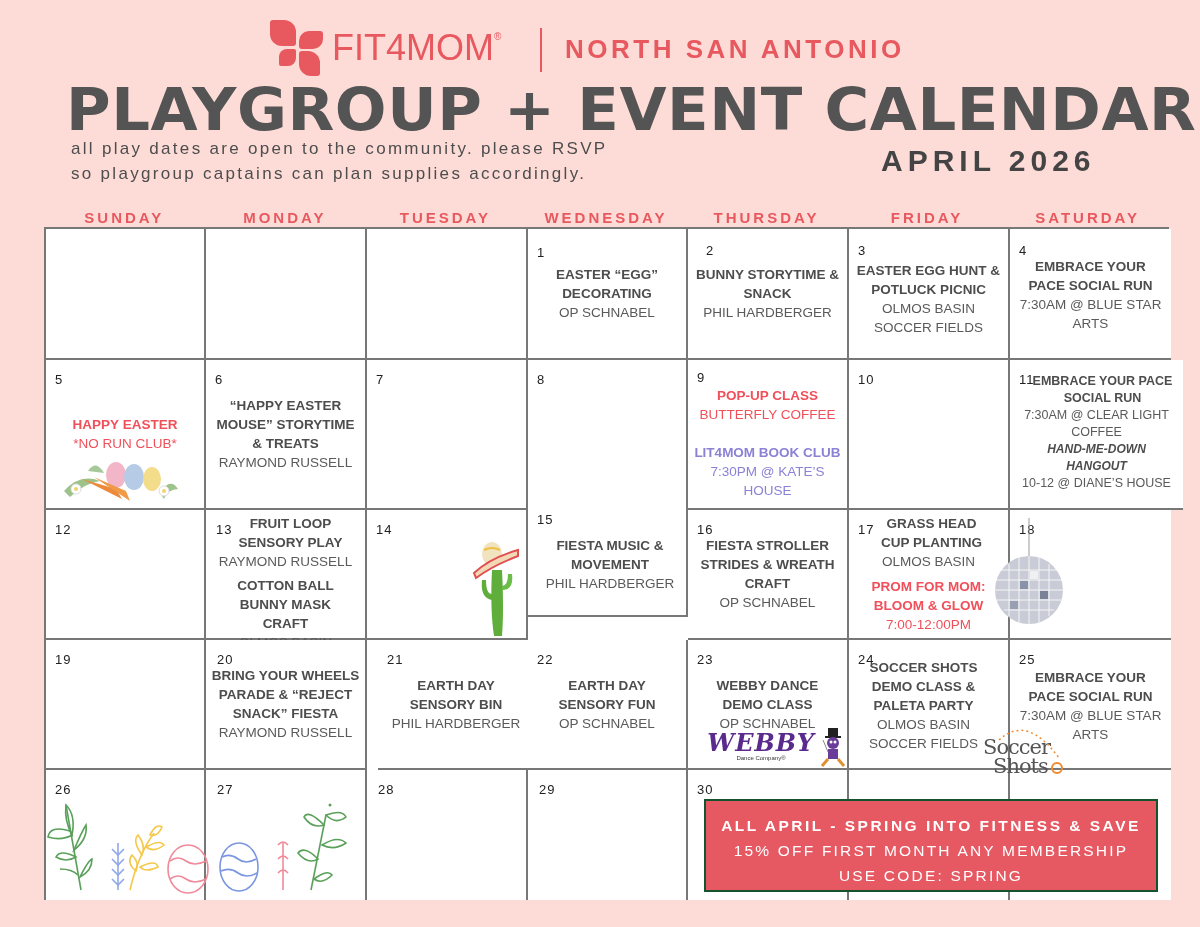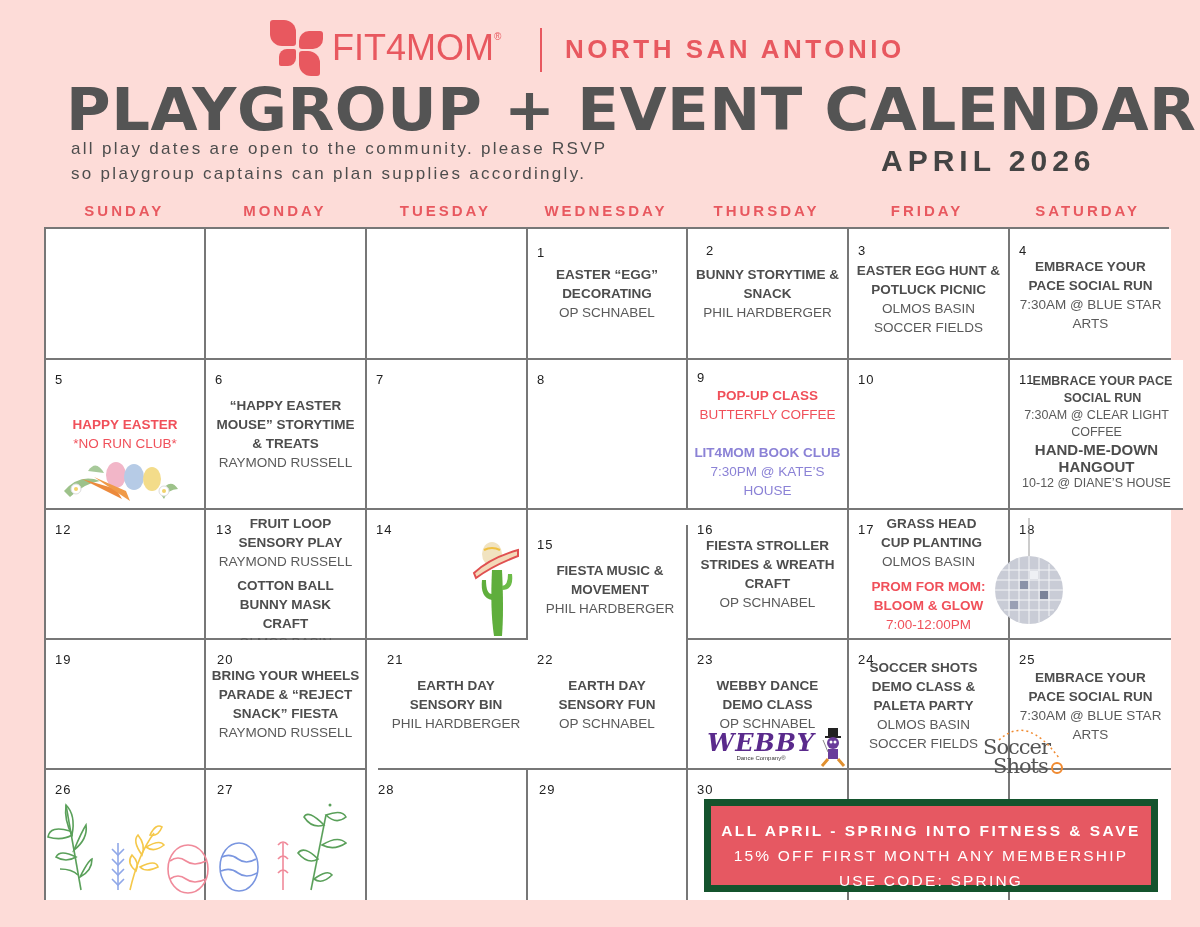--- a/index.html
+++ b/index.html
@@ -17,37 +17,37 @@
   .logo-text { font-size: 36px; color: #e8585f; letter-spacing: 0px; font-weight: 400; line-height: 1; }
   .logo-text sup { font-size: 10px; vertical-align: top; position: relative; top: 2px; }
   .logo-divider { position: absolute; left: 540px; top: 28px; width: 2px; height: 44px; background: #e8585f; }
   .region { position: absolute; left: 565px; top: 34px; font-size: 26px; font-weight: 700; letter-spacing: 3.5px; color: #e8585f; }
 
   .title { position: absolute; left: 66px; top: 76px; font-size: 58px; font-weight: 800; color: #545454; letter-spacing: 0.5px; white-space: nowrap; font-family: "DejaVu Sans", sans-serif; transform: scaleX(1.05); transform-origin: left top; }
   .subtitle { position: absolute; left: 71px; top: 136px; font-size: 17px; color: #4d4d4d; letter-spacing: 2.3px; line-height: 25px; }
   .month { position: absolute; left: 881px; top: 144px; font-size: 30px; font-weight: 700; letter-spacing: 5px; color: #444; }
 
   
-  .dow-row { position: absolute; left: 44px; top: 202px; width: 1124px; display: flex; }
+  .dow-row { position: absolute; left: 44px; top: 209px; width: 1124px; display: flex; }
   .dow { width: 160.57px; text-align: center; font-size: 15px; font-weight: 700; letter-spacing: 3px; color: #e8585f; }
 
   
   .grid { position: absolute; left: 44px; top: 227px; width: 1125px; height: 673px; background: #fff; border: 2px solid #777; }
   .cell { position: absolute; border-right: 2px solid #777; border-bottom: 2px solid #777; background: #fff; overflow: visible; }
   .cell.lastcol { border-right: none; }
   .cell.lastrow { border-bottom: none; }
   .daynum { position: absolute; left: 9px; top: 12px; font-size: 13px; color: #222; letter-spacing: 1px; }
   .events { position: absolute; left: 0; right: 0; text-align: center; }
   .ev-title { font-size: 13.5px; font-weight: 700; color: #4d4d4d; line-height: 19px; display: block; }
   .ev-loc { font-size: 13.5px; color: #5a5a5a; line-height: 19px; display: block; }
   .red-t { color: #f0505a !important; }
   .purple-t { color: #8b82d6 !important; }
 
   
-  .promo { position: absolute; left: 704px; top: 799px; width: 454px; height: 93px; background: #e65862; border: 7px solid #14532d; text-align: center; color: #fff; padding-top: 13px; }
+  .promo { position: absolute; left: 704px; top: 799px; width: 454px; height: 93px; background: #e65862; border: 2px solid #14532d; text-align: center; color: #fff; padding-top: 13px; }
   .promo .p1 { font-size: 15.5px; font-weight: 700; letter-spacing: 2.5px; line-height: 24px; }
   .promo .p2 { font-size: 15.5px; letter-spacing: 2.2px; line-height: 25px; }
 
   .deco { position: absolute; pointer-events: none; }
 </style>
 </head>
 <body>
 
 <div class="logo-wrap">
   <div class="logo-mark">
@@ -160,21 +160,21 @@
   <div class="cell" style="left:803px;top:131px;width:161px;height:150px;">
     <span class="daynum">10</span>
   </div>
   <div class="cell lastcol" style="left:964px;top:131px;width:173px;height:150px;">
     <span class="daynum">11</span>
     <div class="events" style="top:13px;padding:0 6px 0 18px;">
       <span class="ev-title" style="font-size:12.5px;line-height:17px;">EMBRACE YOUR PACE SOCIAL RUN</span>
     </div>
     <div class="events" style="top:47px;padding:0 4px;">
       <span class="ev-loc" style="font-size:12.5px;line-height:17px;">7:30AM @ CLEAR LIGHT COFFEE</span>
-      <span class="ev-title" style="font-size:15px;line-height:17px;padding:0 14px;">HAND-ME-DOWN HANGOUT</span>
+      <span class="ev-title" style="font-size:12px;line-height:17px;padding:0 14px;font-style:italic;">HAND-ME-DOWN HANGOUT</span>
       <span class="ev-loc" style="font-size:12.5px;line-height:17px;">10-12 @ DIANE’S HOUSE</span>
     </div>
   </div>
 
   <div class="cell" style="left:0;top:281px;width:160px;height:130px;">
     <span class="daynum">12</span>
   </div>
   <div class="cell" style="left:160px;top:281px;width:161px;height:130px;">
     <span class="daynum" style="left:10px;">13</span>
     <div class="events" style="top:4px;padding:0 20px 0 30px;">
@@ -182,21 +182,21 @@
     </div>
     <div class="events" style="top:42px;">
       <span class="ev-loc">RAYMOND RUSSELL</span>
       <span class="ev-title" style="margin-top:5px;padding:0 18px;">COTTON BALL BUNNY MASK CRAFT</span>
       <span class="ev-loc">OLMOS BASIN</span>
     </div>
   </div>
   <div class="cell" style="left:321px;top:281px;width:161px;height:130px;">
     <span class="daynum">14</span>
   </div>
-  <div class="cell" style="left:482px;top:296px;width:160px;height:117px;">
+  <div class="cell" style="left:482px;top:271px;width:160px;height:117px;">
     <span class="daynum">15</span>
     <div class="events" style="top:36px;padding:0 14px 0 20px;">
       <span class="ev-title">FIESTA MUSIC &amp; MOVEMENT</span>
       <span class="ev-loc" style="margin:0 -14px;">PHIL HARDBERGER</span>
     </div>
   </div>
   <div class="cell" style="left:642px;top:281px;width:161px;height:130px;">
     <span class="daynum">16</span>
     <div class="events" style="top:26px;padding:0 8px;">
       <span class="ev-title">FIESTA STROLLER STRIDES &amp; WREATH CRAFT</span>

